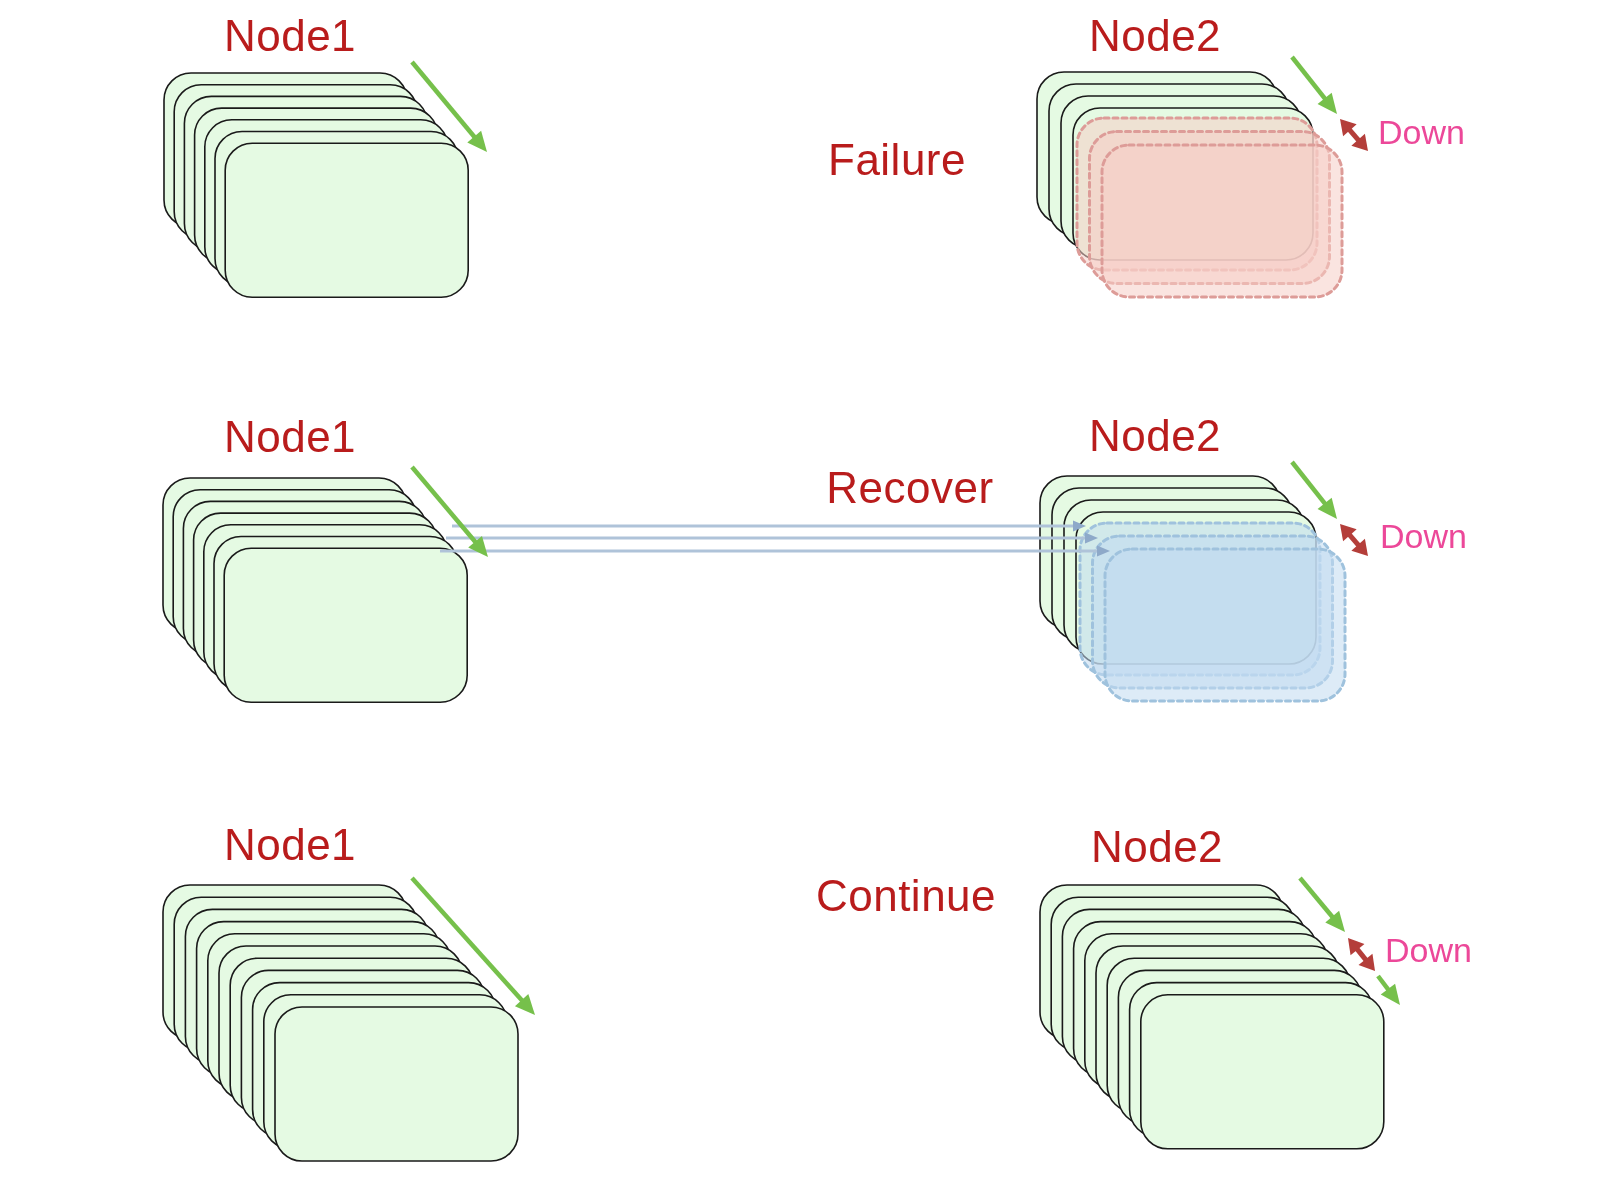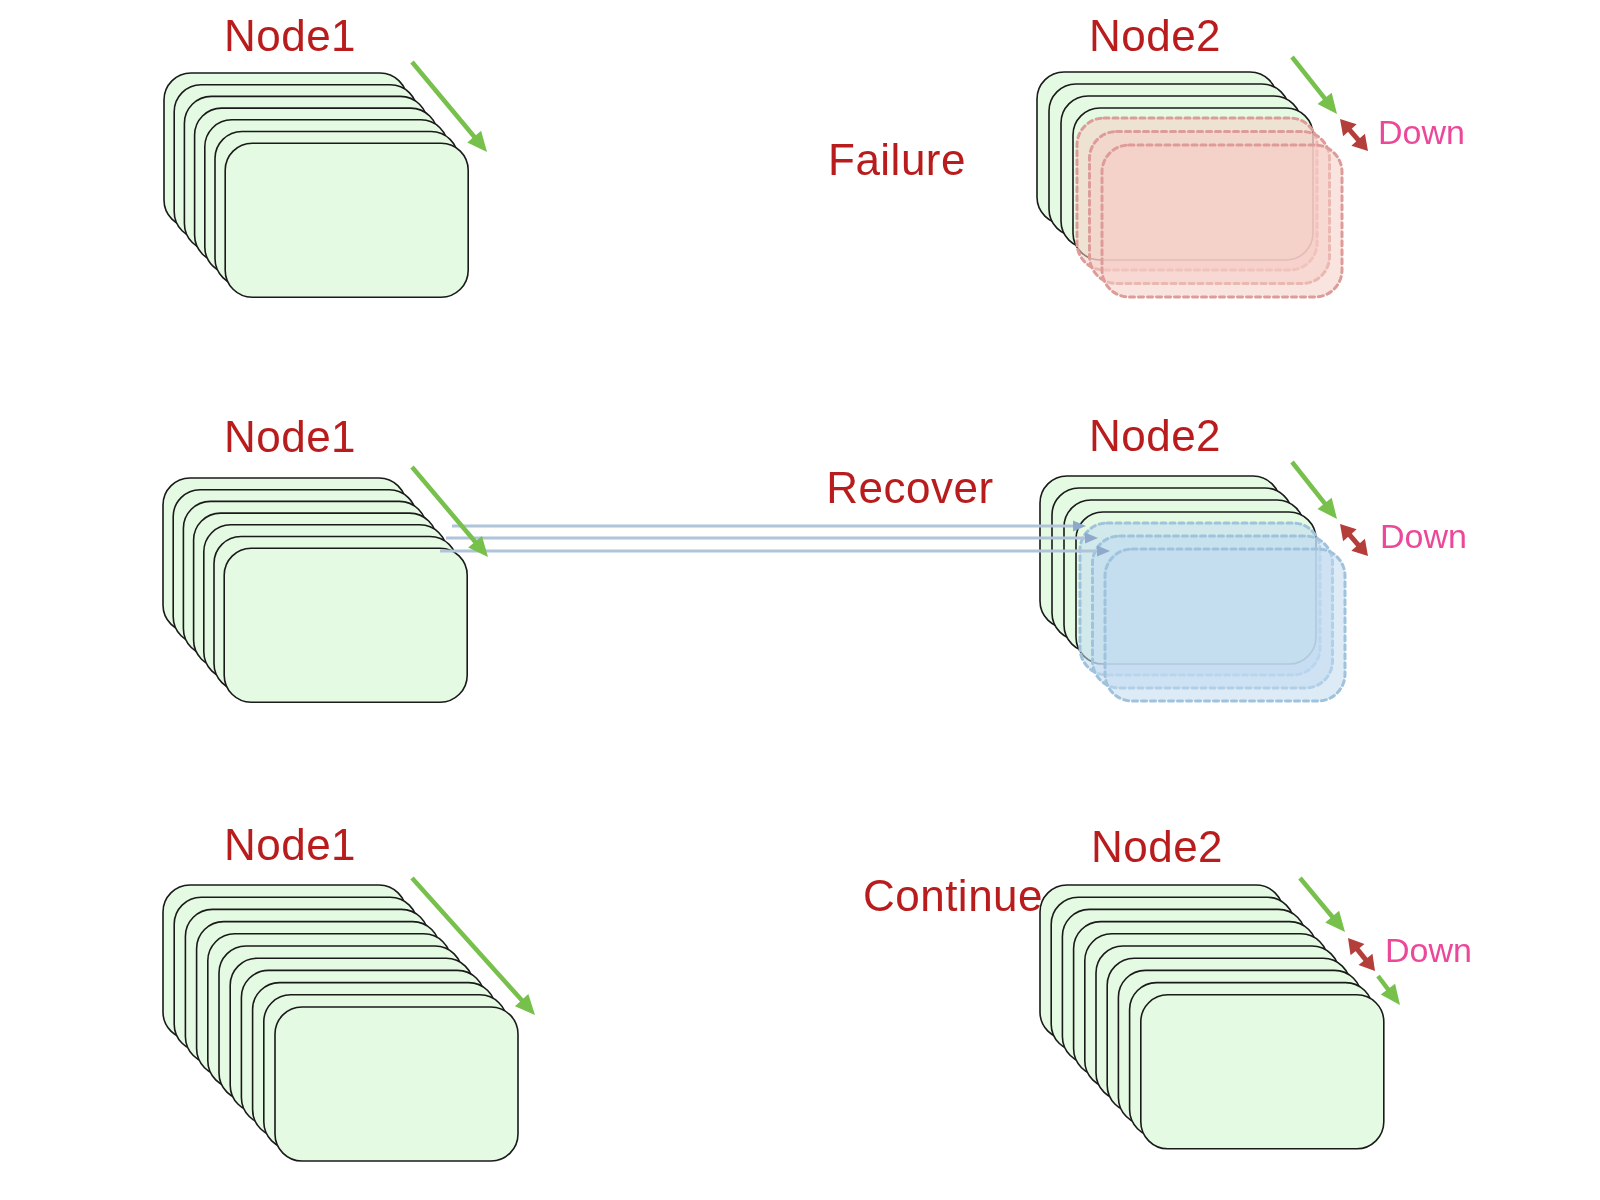--- a/index.html
+++ b/index.html
@@ -170,15 +170,15 @@
   <div class="diagram-label" style="left:897px;top:160px;">Failure</div>
   <div class="down-label" style="left:1378px;top:132px;">Down</div>
 
   <div class="diagram-label" style="left:290px;top:437px;">Node1</div>
   <div class="diagram-label" style="left:1155px;top:436px;">Node2</div>
   <div class="diagram-label" style="left:910px;top:488px;">Recover</div>
   <div class="down-label" style="left:1380px;top:536px;">Down</div>
 
   <div class="diagram-label" style="left:290px;top:845px;">Node1</div>
   <div class="diagram-label" style="left:1157px;top:847px;">Node2</div>
-  <div class="diagram-label" style="left:906px;top:896px;margin-left:47px;">Continue</div>
+  <div class="diagram-label" style="left:906px;top:896px;">Continue</div>
   <div class="down-label" style="left:1385px;top:950px;">Down</div>
 </div>
 
 </body></html>

